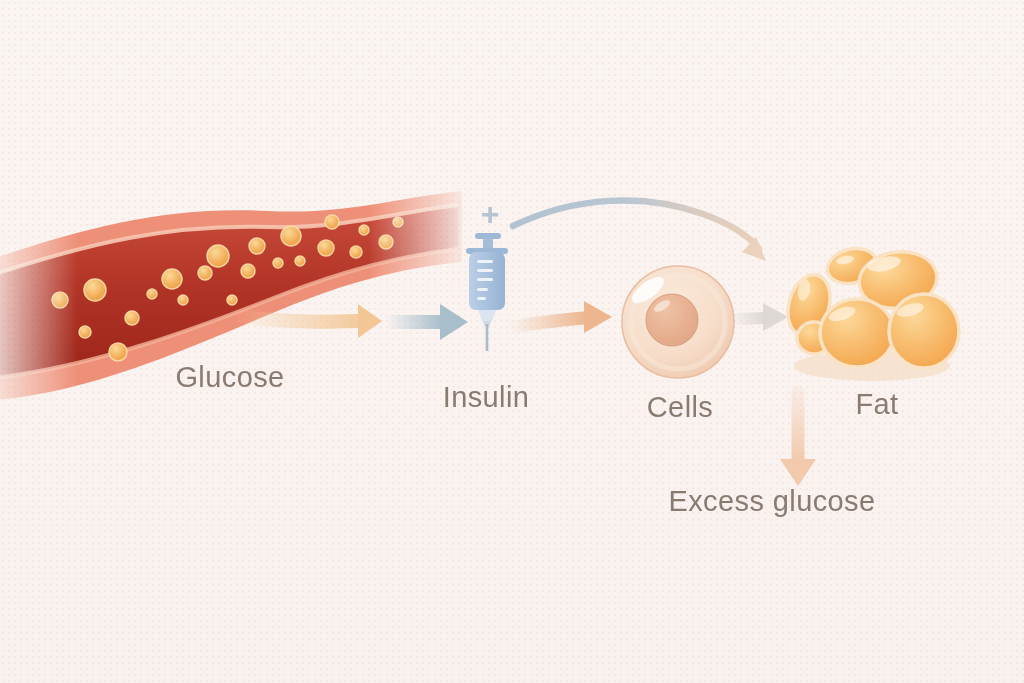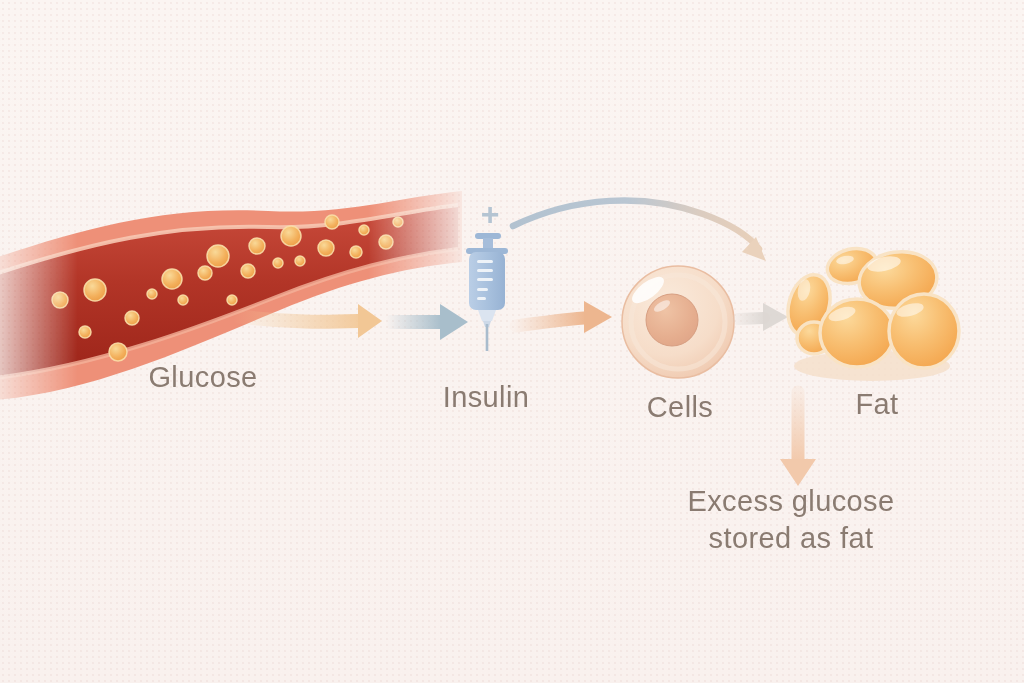--- a/index.html
+++ b/index.html
@@ -205,26 +205,25 @@
         <ellipse cx="910" cy="310" rx="14" ry="6" opacity="0.5" transform="rotate(-15 910 310)"></ellipse>
       </g>
     </g>
 
     <g>
       <path d="M 798,392 L 798,460" fill="none" stroke="url(#arrF)" stroke-width="13" stroke-linecap="round"></path>
       <polygon points="780,459 816,459 798,486" fill="#f2c9ab"></polygon>
     </g>
   </svg>
 
-  <div class="lbl" style="left:103px;top:360px;width:200px;text-align:center;">Glucose</div>
+  <div class="lbl" style="left:130px;top:360px;width:200px;text-align:center;">Glucose</div>
 
   <div class="lbl" style="left:386px;top:380px;width:200px;">Insulin</div>
 
   <div class="lbl" style="left:777px;top:387px;width:200px;">Fat</div>
 
   <div class="lbl" style="left:580px;top:390px;width:200px;">Cells</div>
 
-  <div class="caption" style="left:641px;top:483px;width:300px;">
+  <div class="caption" style="left:622px;top:483px;width:300px;">
     <div>Excess glucose</div>
-    <div>stored as fat</div>
   </div>
 
 </div>
 
 </body></html>

